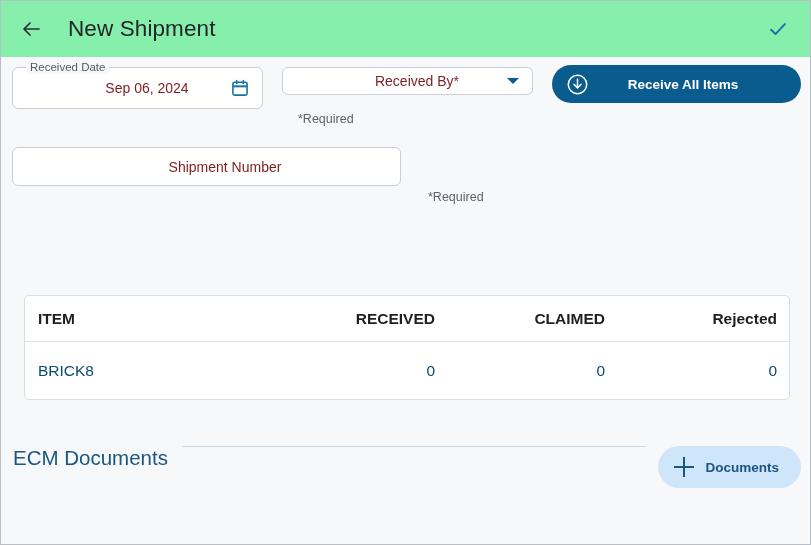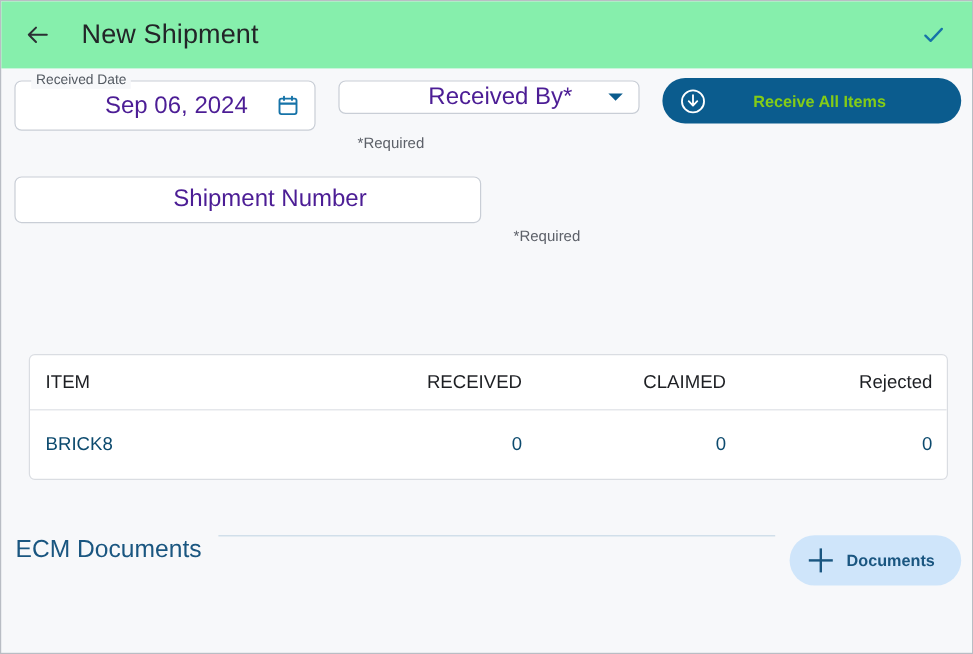--- a/index.html
+++ b/index.html
@@ -58,22 +58,22 @@
   .outlined {
     position: absolute;
     background: #ffffff;
     border: 1px solid #c9ced6;
     border-radius: 6px;
     display: flex;
     align-items: center;
     justify-content: center;
   }
   .outlined .ftext {
-    font-size: 20px;
-    color: #4c1d95;
+    font-size: 14px;
+    color: #7f1d1d;
     padding-left: 19px;
     white-space: nowrap;
   }
   .placeholder { color: #55595f; }
 
   
   #received-date-wrap {
     left: 11px; top: 66px;
     width: 251px; height: 42px;
   }
@@ -137,21 +137,21 @@
     margin-left: 13px;
     width: 24px; height: 24px;
     flex: 0 0 auto;
     display: flex; align-items: center; justify-content: center;
   }
   #receive-all-label {
     flex: 1 1 auto;
     text-align: center;
     font-size: 13.5px;
     font-weight: bold;
-    color: #84cc16;
+    color: #ffffff;
     padding-right: 24px;
     white-space: nowrap;
   }
 
   
   #shipment-number { left: 11px;  top: 146px; width: 389px; height: 39px; padding-left: 18px; }
   #ship-list-number{ left: 411px; top: 146px; width: 389px; height: 39px; }
   #remarks         { left: 11px;  top: 224px; width: 789px; height: 39px; }
 
   
@@ -174,21 +174,21 @@
     height: 100%;
   }
   .cell {
     position: absolute;
     top: 50%;
     transform: translateY(-50%);
     white-space: nowrap;
   }
   .th {
     font-size: 15.5px;
-    font-weight: normal;
+    font-weight: bold;
     color: #1d1f23;
   }
   .td {
     font-size: 15.5px;
     color: #0c4a6e;
   }
   .col-item      { left: 13px; }
   .col-received  { right: 354px; margin-left: 16px; }
   .col-claimed   { right: 184px; }
   .col-rejected  { right: 12px; }

